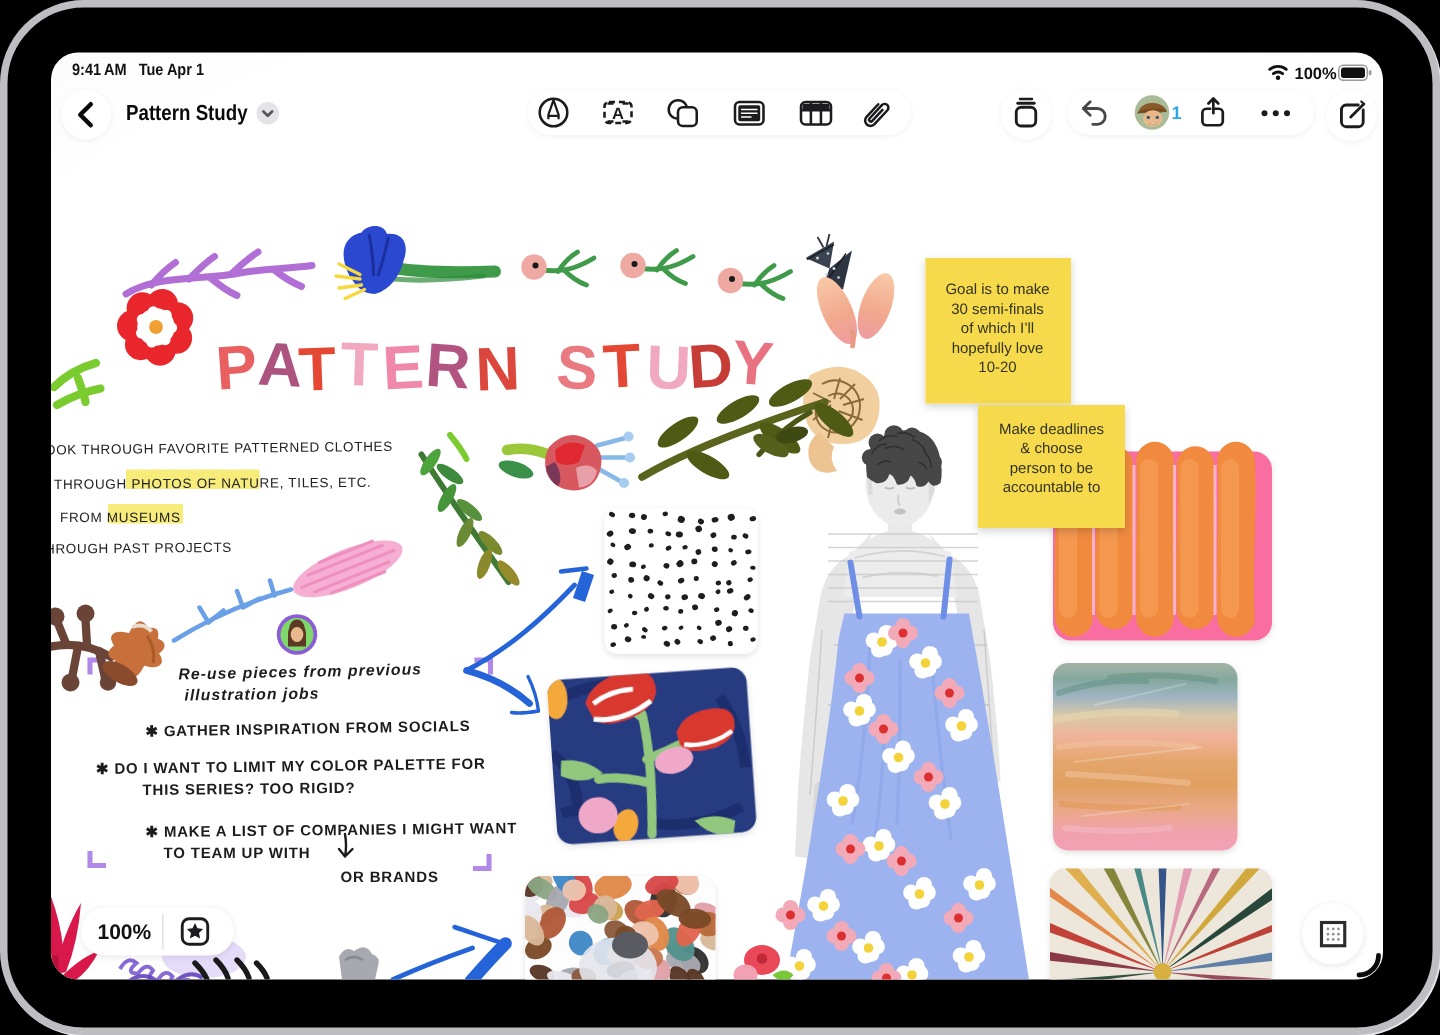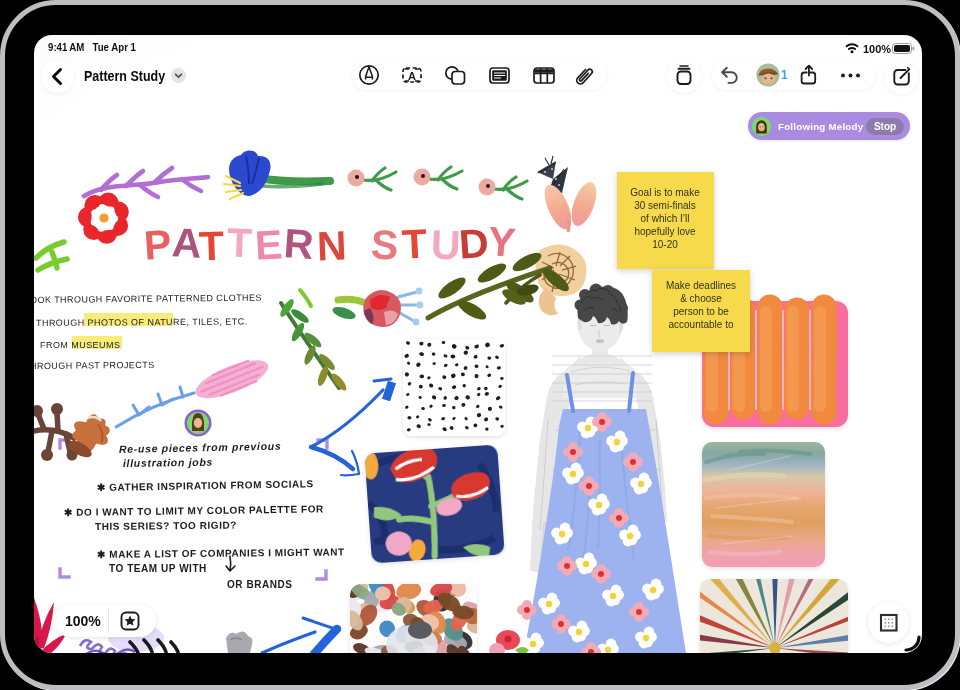--- a/index.html
+++ b/index.html
@@ -879,33 +879,20 @@
   <div id="composeC" class="circ">
     <svg width="34" height="34" viewBox="0 0 34 34">
       <g fill="none" stroke="#1c1c1e" stroke-width="1.9" stroke-linecap="round" stroke-linejoin="round">
         <path d="M21.5 10 h-8 a3.2 3.2 0 0 0 -3.2 3.2 v8.1 a3.2 3.2 0 0 0 3.2 3.2 h8.1 a3.2 3.2 0 0 0 3.2 -3.2 v-8"></path>
         <path d="M16.5 18 L25.2 9.3"></path>
         <path d="M23.5 7.6 l1.6 1.6" stroke-width="1.4"></path>
       </g>
     </svg>
   </div>
 
-  <div id="follow">
-    <svg style="position:absolute;left:4px;top:4.5px" width="19" height="19" viewBox="0 0 19 19">
-      <circle cx="9.5" cy="9.5" r="9.5" fill="#7ed86a"></circle>
-      <path d="M4.2 16.5 v-7.5 a5.3 5.8 0 0 1 10.6 0 v7.5 z" fill="#4a2e1c"></path>
-      <ellipse cx="9.5" cy="10.2" rx="3.3" ry="4.1" fill="#e9b98e"></ellipse>
-      <path d="M5.8 9.4 a3.7 4 0 0 1 7.4 0 l0.4 -2.6 a4.6 4.3 0 0 0 -8.2 0z" fill="#4a2e1c"></path>
-      <circle cx="8.2" cy="9.8" r="0.55" fill="#3a2a1a"></circle>
-          <circle cx="10.8" cy="9.8" r="0.55" fill="#3a2a1a"></circle>
-      <path d="M8.3 12.3 q1.2 0.9 2.4 0" stroke="#b5836a" stroke-width="0.5" fill="none"></path>
-    </svg>
-    <div class="txt">Following Melody</div>
-    <div id="stopB">Stop</div>
-  </div>
 
   <div id="zoomPill">
     <div class="z">100%</div>
     <div class="sep"></div>
     <svg style="position:absolute;left:66px;top:6px" width="20" height="20" viewBox="0 0 20 20">
       <rect x="1.5" y="1.5" width="17" height="17" rx="4.5" fill="none" stroke="#1c1c1e" stroke-width="1.9"></rect>
       <path d="M10 4.4 l1.65 3.5 3.75 0.45 -2.75 2.6 0.75 3.75 -3.4 -1.9 -3.4 1.9 0.75 -3.75 -2.75 -2.6 3.75 -0.45z" fill="#1c1c1e"></path>
     </svg>
   </div>
 

